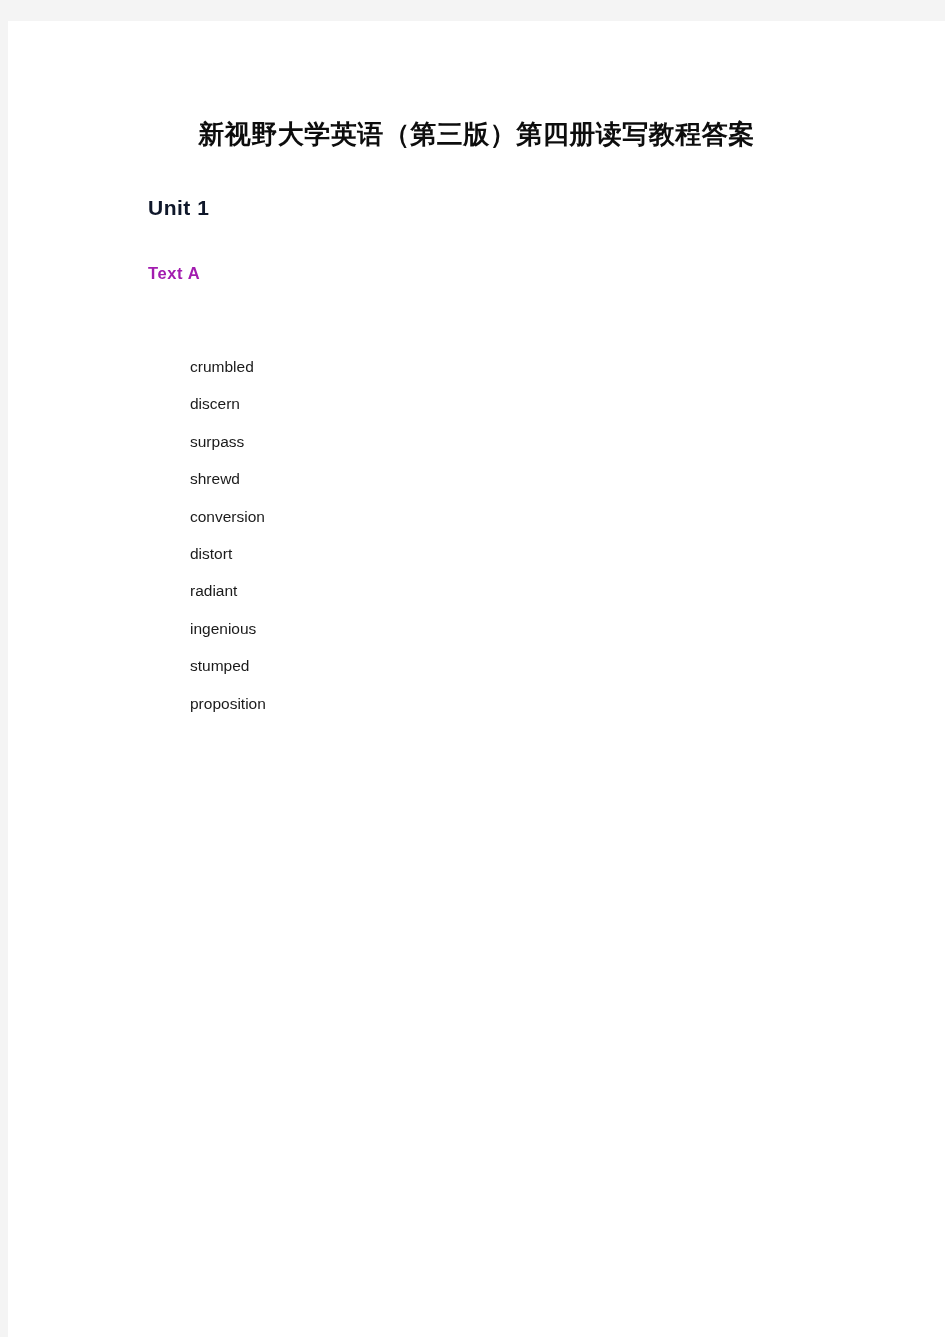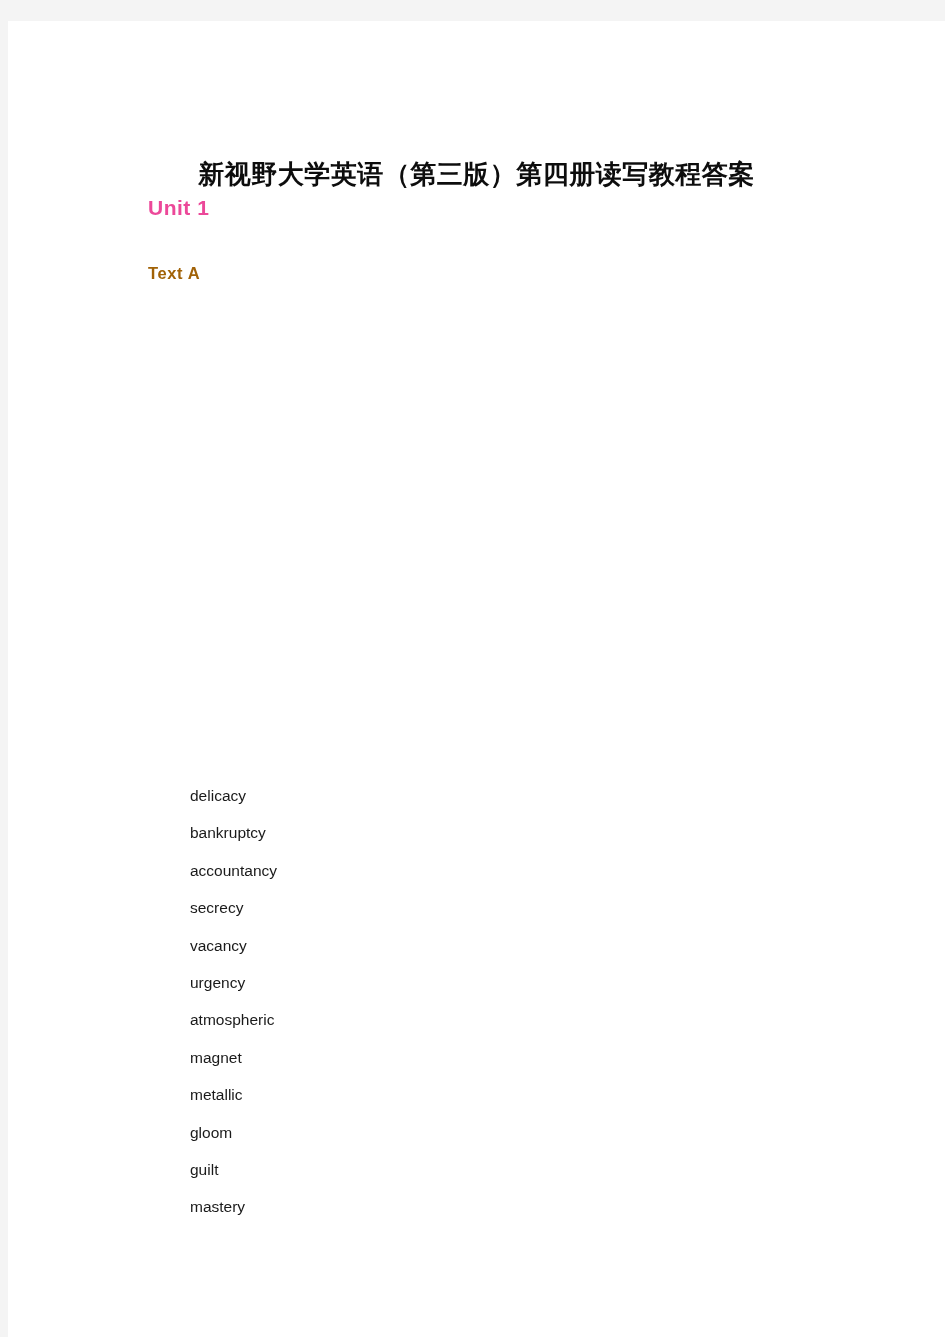--- a/index.html
+++ b/index.html
@@ -28,42 +28,41 @@
     left: 0;
     top: 96px;
     width: 937px;
     text-align: center;
     font-family: "Liberation Serif", "DejaVu Serif", serif;
     font-size: 26px;
     font-weight: 700;
     color: #0d0d0d;
     letter-spacing: 0.5px;
     white-space: nowrap;
-    margin-top: 40px;
   }
 
   .h-unit {
     position: absolute;
     left: 140px;
     top: 175px;
     font-family: "Liberation Sans", sans-serif;
     font-size: 21px;
     font-weight: 700;
-    color: #ec4899;
+    color: #0f172a;
     letter-spacing: 0.5px;
     white-space: nowrap;
   }
 
   .h-sec {
     position: absolute;
     left: 140px;
     font-family: "Liberation Sans", sans-serif;
     font-size: 16.5px;
     font-weight: 700;
-    color: #a16207;
+    color: #a21caf;
     letter-spacing: 0.6px;
     white-space: nowrap;
   }
 
   .h-sec.texta      { top: 243px; }
   .h-sec.wordsinuse { top: 296px; }
   .h-sec.wordbuild  { top: 724px; }
 
   .word-list {
     position: absolute;
@@ -91,30 +90,28 @@
 
 <div id="page">
 
   <div class="doc-title">新视野大学英语（第三版）第四册读写教程答案</div>
 
   <div class="h-unit">Unit 1</div>
 
   <div class="h-sec texta">Text A</div>
 
 
+  <ul class="word-list list-1">
+    <li>crumbled</li>
+    <li>discern</li>
+    <li>surpass</li>
+    <li>shrewd</li>
+    <li>conversion</li>
+    <li>distort</li>
+    <li>radiant</li>
+    <li>ingenious</li>
+    <li>stumped</li>
+    <li>proposition</li>
+  </ul>
 
 
-  <ul class="word-list list-2">
-    <li>delicacy</li>
-    <li>bankruptcy</li>
-    <li>accountancy</li>
-    <li>secrecy</li>
-    <li>vacancy</li>
-    <li>urgency</li>
-    <li>atmospheric</li>
-    <li>magnet</li>
-    <li>metallic</li>
-    <li>gloom</li>
-    <li>guilt</li>
-    <li>mastery</li>
-  </ul>
 
 </div>
 
 </body></html>

